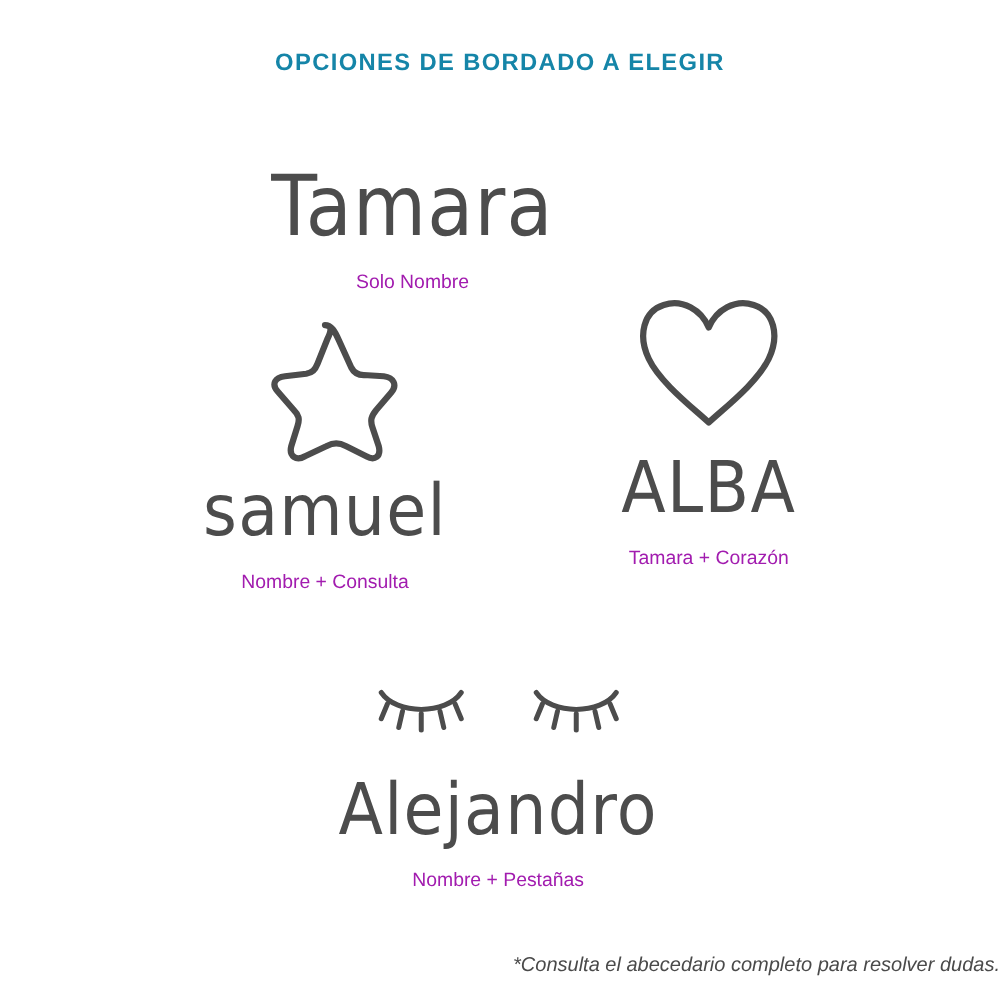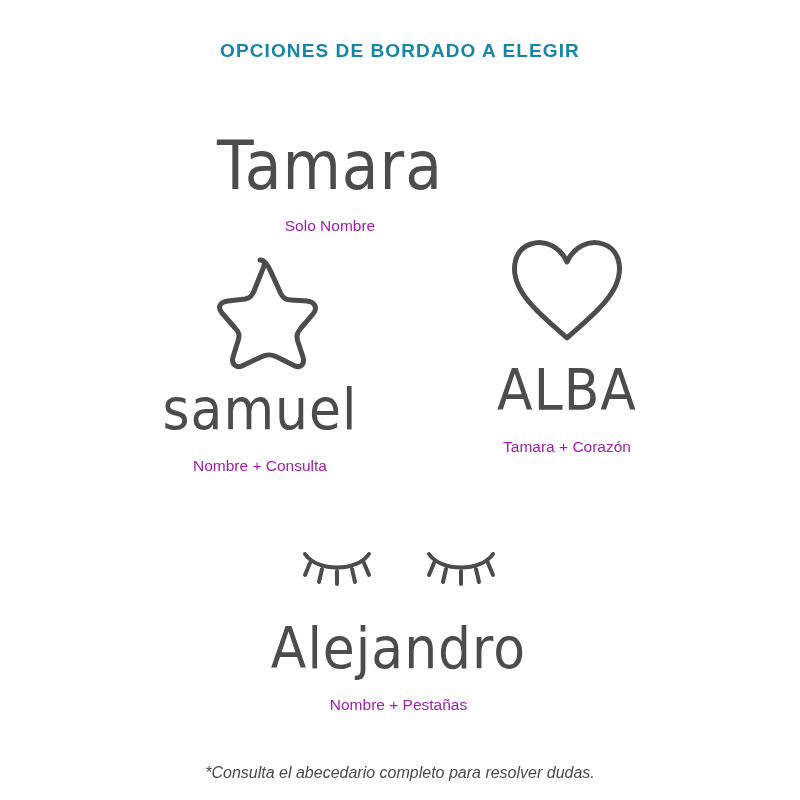--- a/index.html
+++ b/index.html
@@ -138,21 +138,21 @@
   .opt4 .caption {
     margin-top: 24px;
     text-align: center;
   }
 
   .footnote {
     position: absolute;
     bottom: 18px;
     left: 0;
     width: 800px;
-    text-align: center;
+    text-align: right;
     font-size: 16px;
     font-style: italic;
     color: #4a4a4a;
     font-family: "Liberation Sans", sans-serif;
   }
 
   svg { display: block; }
 </style>
 </head>
 <body>

